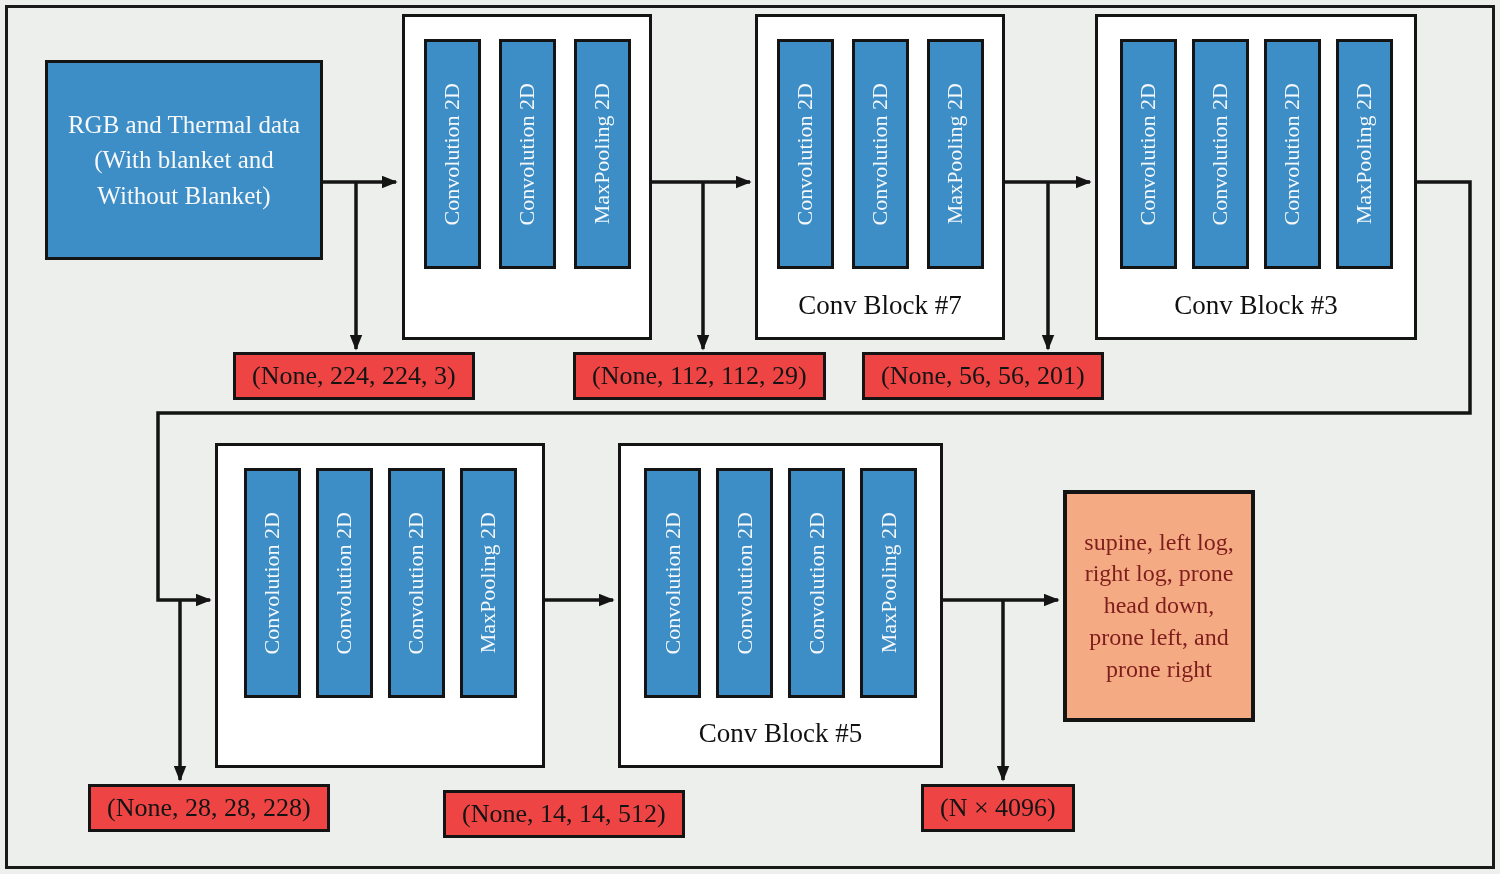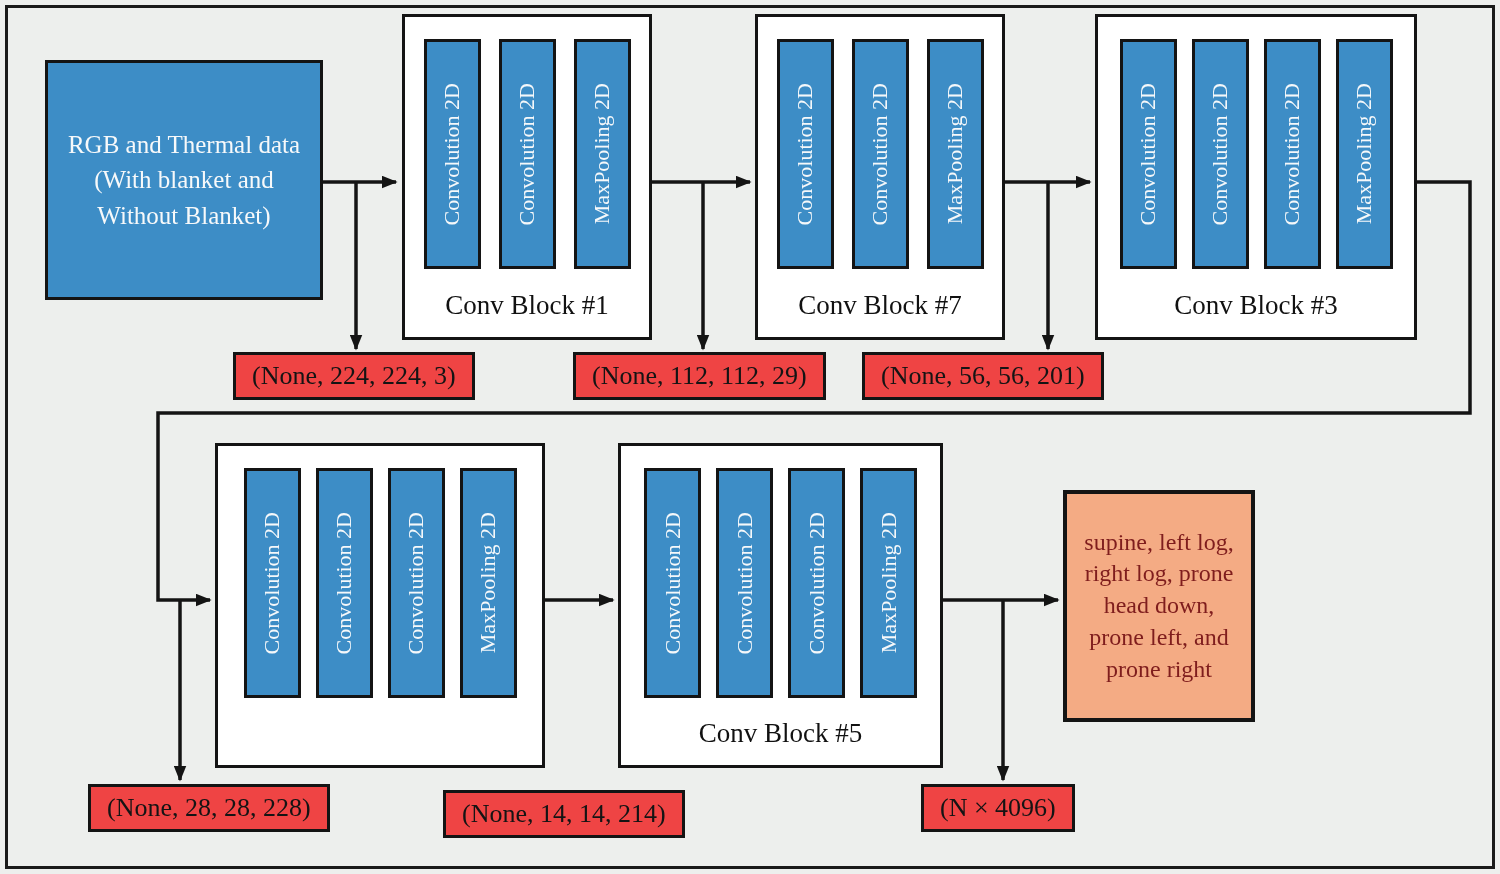--- a/index.html
+++ b/index.html
@@ -7,21 +7,21 @@
     position:relative;width:1500px;height:874px;background:#edefed;
     font-family:"Liberation Serif",serif;color:#141414;overflow:hidden;
   }
   .frame{
     position:absolute;left:5px;top:5px;right:5px;bottom:5px;
     border:3px solid #1a1a1a;background:transparent;
   }
   .wires{position:absolute;left:0;top:0;width:1500px;height:874px;pointer-events:none;}
 
   .input-box{
-    position:absolute;left:45px;top:60px;width:278px;height:240px;
+    position:absolute;left:45px;top:60px;width:278px;height:200px;
     background:#3d8dc6;border:3px solid #141414;box-sizing:border-box;
     display:flex;align-items:center;justify-content:center;text-align:center;
     color:#f7f9fa;font-size:25px;line-height:1.42;white-space:pre-line;
   }
   .block{
     position:absolute;background:#ffffff;border:3px solid #141414;box-sizing:border-box;
   }
   .bars{
     position:absolute;left:0;right:0;top:22px;
     display:flex;justify-content:center;gap:18px;
@@ -87,21 +87,20 @@
       <div class="bar">
           <span>Convolution 2D</span>
         </div>
       <div class="bar">
           <span>Convolution 2D</span>
         </div>
       <div class="bar">
           <span>MaxPooling 2D</span>
         </div>
     </div>
-    <div class="block-label">Conv Block #1</div>
   </div>
 
   <div class="block" style="left:755px;top:14px;width:250px;height:326px">
     <div class="bars">
       <div class="bar">
           <span>Convolution 2D</span>
         </div>
       <div class="bar">
           <span>Convolution 2D</span>
         </div>
@@ -162,21 +161,21 @@
           <span>MaxPooling 2D</span>
         </div>
     </div>
     <div class="block-label">Conv Block #5</div>
   </div>
 
   <div class="shape-box" style="left:233px;top:352px">(None, 224, 224, 3)</div>
   <div class="shape-box" style="left:573px;top:352px">(None, 112, 112, 29)</div>
   <div class="shape-box" style="left:862px;top:352px">(None, 56, 56, 201)</div>
   <div class="shape-box" style="left:88px;top:784px">(None, 28, 28, 228)</div>
-  <div class="shape-box" style="left:443px;top:790px">(None, 14, 14, 214)</div>
+  <div class="shape-box" style="left:443px;top:790px">(None, 14, 14, 512)</div>
   <div class="shape-box" style="left:921px;top:784px">(N × 4096)</div>
 
   <div class="output-box">supine, left log,
 right log, prone
 head down,
 prone left, and
 prone right</div>
 
 </div>
 

